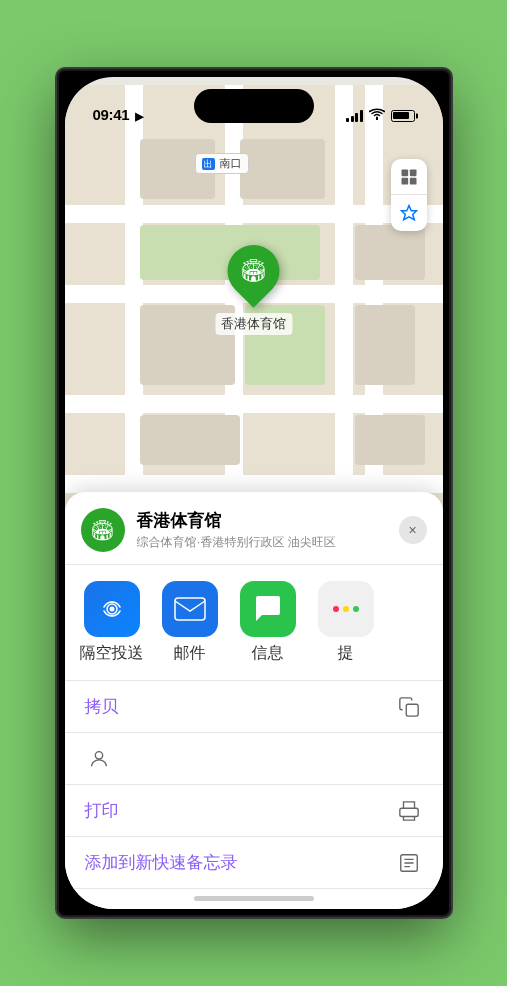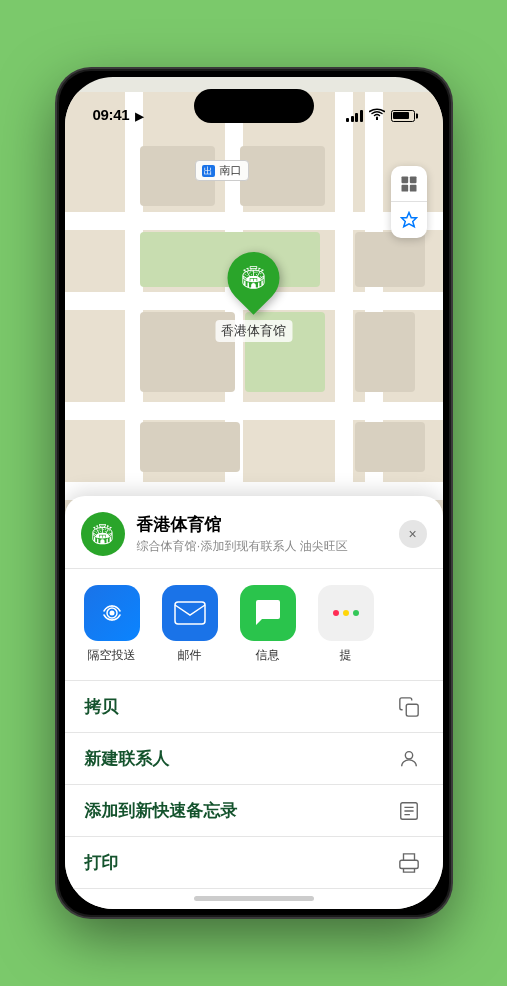--- a/index.html
+++ b/index.html
@@ -9,21 +9,21 @@
       background: #7bc96b;
       display: flex;
       align-items: center;
       justify-content: center;
       font-family: -apple-system, 'PingFang SC', 'Helvetica Neue', sans-serif;
     }
     .phone-frame {
       width: 390px;
       height: 844px;
       background: #000;
-      border-radius: 32px;
+      border-radius: 6px;
       position: relative;
       box-shadow: 0 0 0 2px #1a1a1a, 0 0 0 4px #3a3a3a, 0 20px 60px rgba(0,0,0,0.5);
       overflow: hidden;
     }
     .phone-screen {
       position: absolute;
       top: 6px;
       left: 6px;
       right: 6px;
       bottom: 6px;
@@ -100,21 +100,21 @@
     }
     .battery-fill {
       height: 100%;
       width: 85%;
       background: #000;
       border-radius: 1px;
     }
     
     .map-area {
       position: absolute;
-      top: 15px;
+      top: 8px;
       left: 0;
       right: 0;
       height: 460px;
       background: #e8e0d0;
       overflow: hidden;
     }
     .map-road-h {
       position: absolute;
       height: 18px;
       background: #fff;
@@ -267,39 +267,38 @@
       border-radius: 14px;
       display: flex;
       align-items: center;
       justify-content: center;
       font-size: 24px;
     }
     .share-icon.airdrop { background: linear-gradient(135deg, #1a73e8, #0a84ff); }
     .share-icon.messages { background: #2ac44c; }
     .share-icon.mail { background: #1a73e8; }
     .share-label {
-      font-size: 12px;
+      font-size: 16px;
       color: #333;
       text-align: center;
     }
     
     .action-row {
       display: flex;
       align-items: center;
       padding: 0 20px;
       height: 52px;
       border-bottom: 0.5px solid #e5e5e5;
       cursor: pointer;
     }
     .action-row:last-child { border-bottom: none; }
     .action-label {
       flex: 1;
       font-size: 17px;
-      color: #14532d;
-      font-weight: bold;
+      color: #8b5cf6;
     }
     .action-icon {
       width: 28px;
       height: 28px;
       display: flex;
       align-items: center;
       justify-content: center;
       font-size: 20px;
       color: #666;
     }
@@ -401,21 +400,21 @@
         <div class="venue-label">香港体育馆</div>
       </div>
     </div>
 
     <div class="bottom-sheet">
 
       <div class="sheet-header">
         <div class="venue-icon">🏟</div>
         <div class="venue-info">
           <div class="venue-name">香港体育馆</div>
-          <div class="venue-desc">综合体育馆·添加到现有联系人 油尖旺区</div>
+          <div class="venue-desc">综合体育馆·香港特别行政区 油尖旺区</div>
         </div>
         <div class="close-btn">×</div>
       </div>
 
       <div class="share-row">
 
         <div class="share-item">
           <div class="share-icon airdrop">
             <svg width="30" height="30" viewBox="0 0 30 30" fill="none">
               <circle cx="15" cy="15" r="5" stroke="white" stroke-width="1.5" fill="none"></circle>
@@ -466,47 +465,46 @@
         <span class="action-label">拷贝</span>
         <div class="action-icon">
           <svg width="22" height="22" viewBox="0 0 24 24" fill="none" stroke="#666" stroke-width="1.5">
             <rect x="9" y="9" width="13" height="13" rx="2"></rect>
             <path d="M5 15H4a2 2 0 01-2-2V4a2 2 0 012-2h9a2 2 0 012 2v1"></path>
           </svg>
         </div>
       </div>
 
       <div class="action-row">
-        <span class="action-label">新建联系人</span>
         <div class="action-icon">
           <svg width="22" height="22" viewBox="0 0 24 24" fill="none" stroke="#666" stroke-width="1.5">
             <circle cx="12" cy="8" r="4"></circle>
             <path d="M4 20c0-4 3.6-7 8-7s8 3 8 7"></path>
           </svg>
         </div>
       </div>
 
-
-      <div class="action-row">
-        <span class="action-label">添加到新快速备忘录</span>
-        <div class="action-icon">
-          <svg width="22" height="22" viewBox="0 0 24 24" fill="none" stroke="#666" stroke-width="1.5">
-            <rect x="3" y="3" width="18" height="18" rx="2"></rect>
-            <path d="M7 8h10M7 12h10M7 16h6"></path>
-          </svg>
-        </div>
-      </div>
 
       <div class="action-row">
         <span class="action-label">打印</span>
         <div class="action-icon">
           <svg width="22" height="22" viewBox="0 0 24 24" fill="none" stroke="#666" stroke-width="1.5">
             <path d="M6 9V2h12v7"></path>
             <rect x="2" y="9" width="20" height="9" rx="2"></rect>
             <path d="M6 18v4h12v-4"></path>
           </svg>
         </div>
       </div>
 
+      <div class="action-row">
+        <span class="action-label">添加到新快速备忘录</span>
+        <div class="action-icon">
+          <svg width="22" height="22" viewBox="0 0 24 24" fill="none" stroke="#666" stroke-width="1.5">
+            <rect x="3" y="3" width="18" height="18" rx="2"></rect>
+            <path d="M7 8h10M7 12h10M7 16h6"></path>
+          </svg>
+        </div>
+      </div>
+
       <div class="home-indicator"></div>
     </div>
   </div>
 </div>
 
 </body></html>

